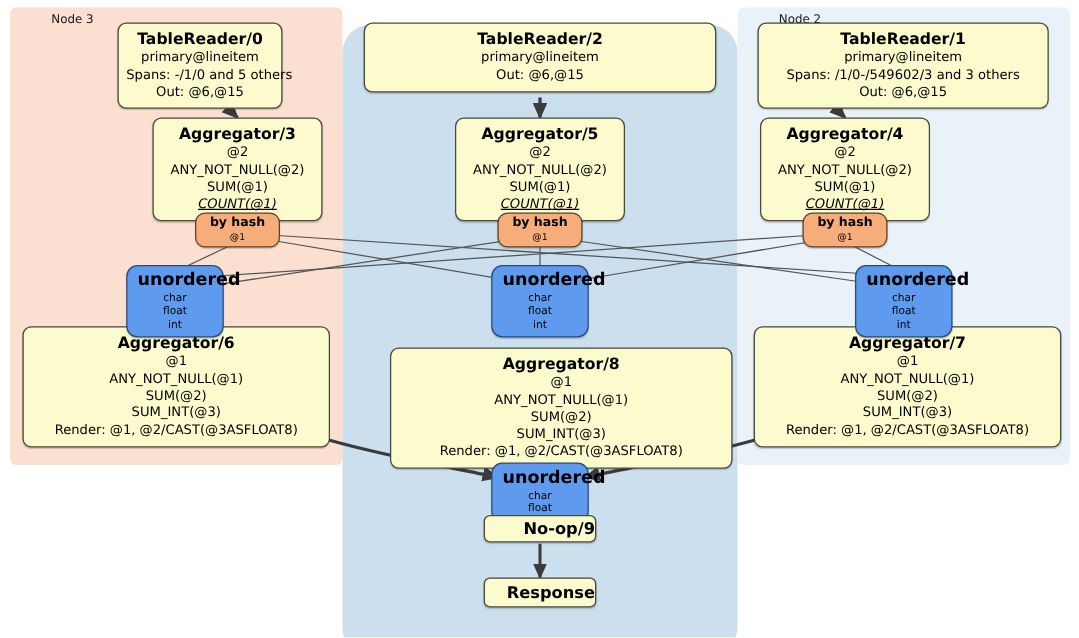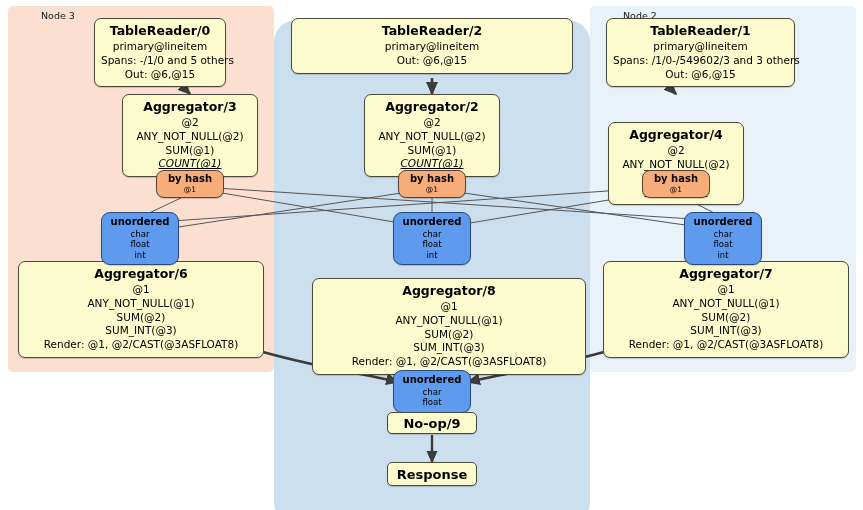--- a/index.html
+++ b/index.html
@@ -95,42 +95,42 @@
     border-radius: 9px;
     box-sizing: border-box;
     text-align: center;
     padding: 3px 8px 4px 8px;
     line-height: 1.25;
     box-shadow: 0 1px 1px rgba(0,0,0,0.18);
     z-index: 5;
   }
   .sync-title {
     font-weight: bold;
-    font-size: 10px;
+    font-size: 14px;
     color: #000;
     white-space: nowrap;
   }
   .sync-sub {
     font-size: 8.5px;
     color: #000;
     white-space: nowrap;
   }
   .small-box {
     position: absolute;
     background: #FBFBCD;
     border: 1px solid #4a4a3a;
     border-radius: 5px;
     box-sizing: border-box;
     text-align: center;
     font-weight: bold;
     font-size: 13px;
     color: #000;
     display: flex;
     align-items: center;
-    justify-content: center;
+    justify-content: flex-end;
     box-shadow: 0 1px 1px rgba(0,0,0,0.18);
     z-index: 6;
   }
 </style>
 </head>
 <body>
 
 <div id="canvas">
 
   <div class="node-panel" style="left:8px; top:6px; width:266px; height:366px; background:#FBE0D2;">
@@ -186,44 +186,44 @@
     <div class="proc-line">Spans: -/1/0 and 5 others</div>
     <div class="proc-line">Out: @6,@15</div>
   </div>
 
   <div class="proc-box" style="left:291px; top:18px; width:282px;">
     <div class="proc-title">TableReader/2</div>
     <div class="proc-line">primary@lineitem</div>
     <div class="proc-line">Out: @6,@15</div>
   </div>
 
-  <div class="proc-box" style="left:606px; top:18px; width:189px;">
+  <div class="proc-box" style="left:606px; top:18px; width:233px;">
     <div class="proc-title">TableReader/1</div>
     <div class="proc-line">primary@lineitem</div>
     <div class="proc-line">Spans: /1/0-/549602/3 and 3 others</div>
     <div class="proc-line">Out: @6,@15</div>
   </div>
 
   <div class="proc-box" style="left:122px; top:94px; width:136px;">
     <div class="proc-title">Aggregator/3</div>
     <div class="proc-line">@2</div>
     <div class="proc-line">ANY_NOT_NULL(@2)</div>
     <div class="proc-line">SUM(@1)</div>
     <div class="proc-line underline">COUNT(@1)</div>
   </div>
 
   <div class="proc-box" style="left:364px; top:94px; width:136px;">
-    <div class="proc-title">Aggregator/2</div>
+    <div class="proc-title">Aggregator/5</div>
     <div class="proc-line">@2</div>
     <div class="proc-line">ANY_NOT_NULL(@2)</div>
     <div class="proc-line">SUM(@1)</div>
     <div class="proc-line underline">COUNT(@1)</div>
   </div>
 
-  <div class="proc-box" style="left:608px; top:94px; width:136px;margin-top:28px;">
+  <div class="proc-box" style="left:608px; top:94px; width:136px;">
     <div class="proc-title">Aggregator/4</div>
     <div class="proc-line">@2</div>
     <div class="proc-line">ANY_NOT_NULL(@2)</div>
     <div class="proc-line">SUM(@1)</div>
     <div class="proc-line underline">COUNT(@1)</div>
   </div>
 
   <div class="router-box" style="left:156px; top:170px; width:68px;">
     <div class="router-title">by hash</div>
     <div class="router-sub">@1</div>

